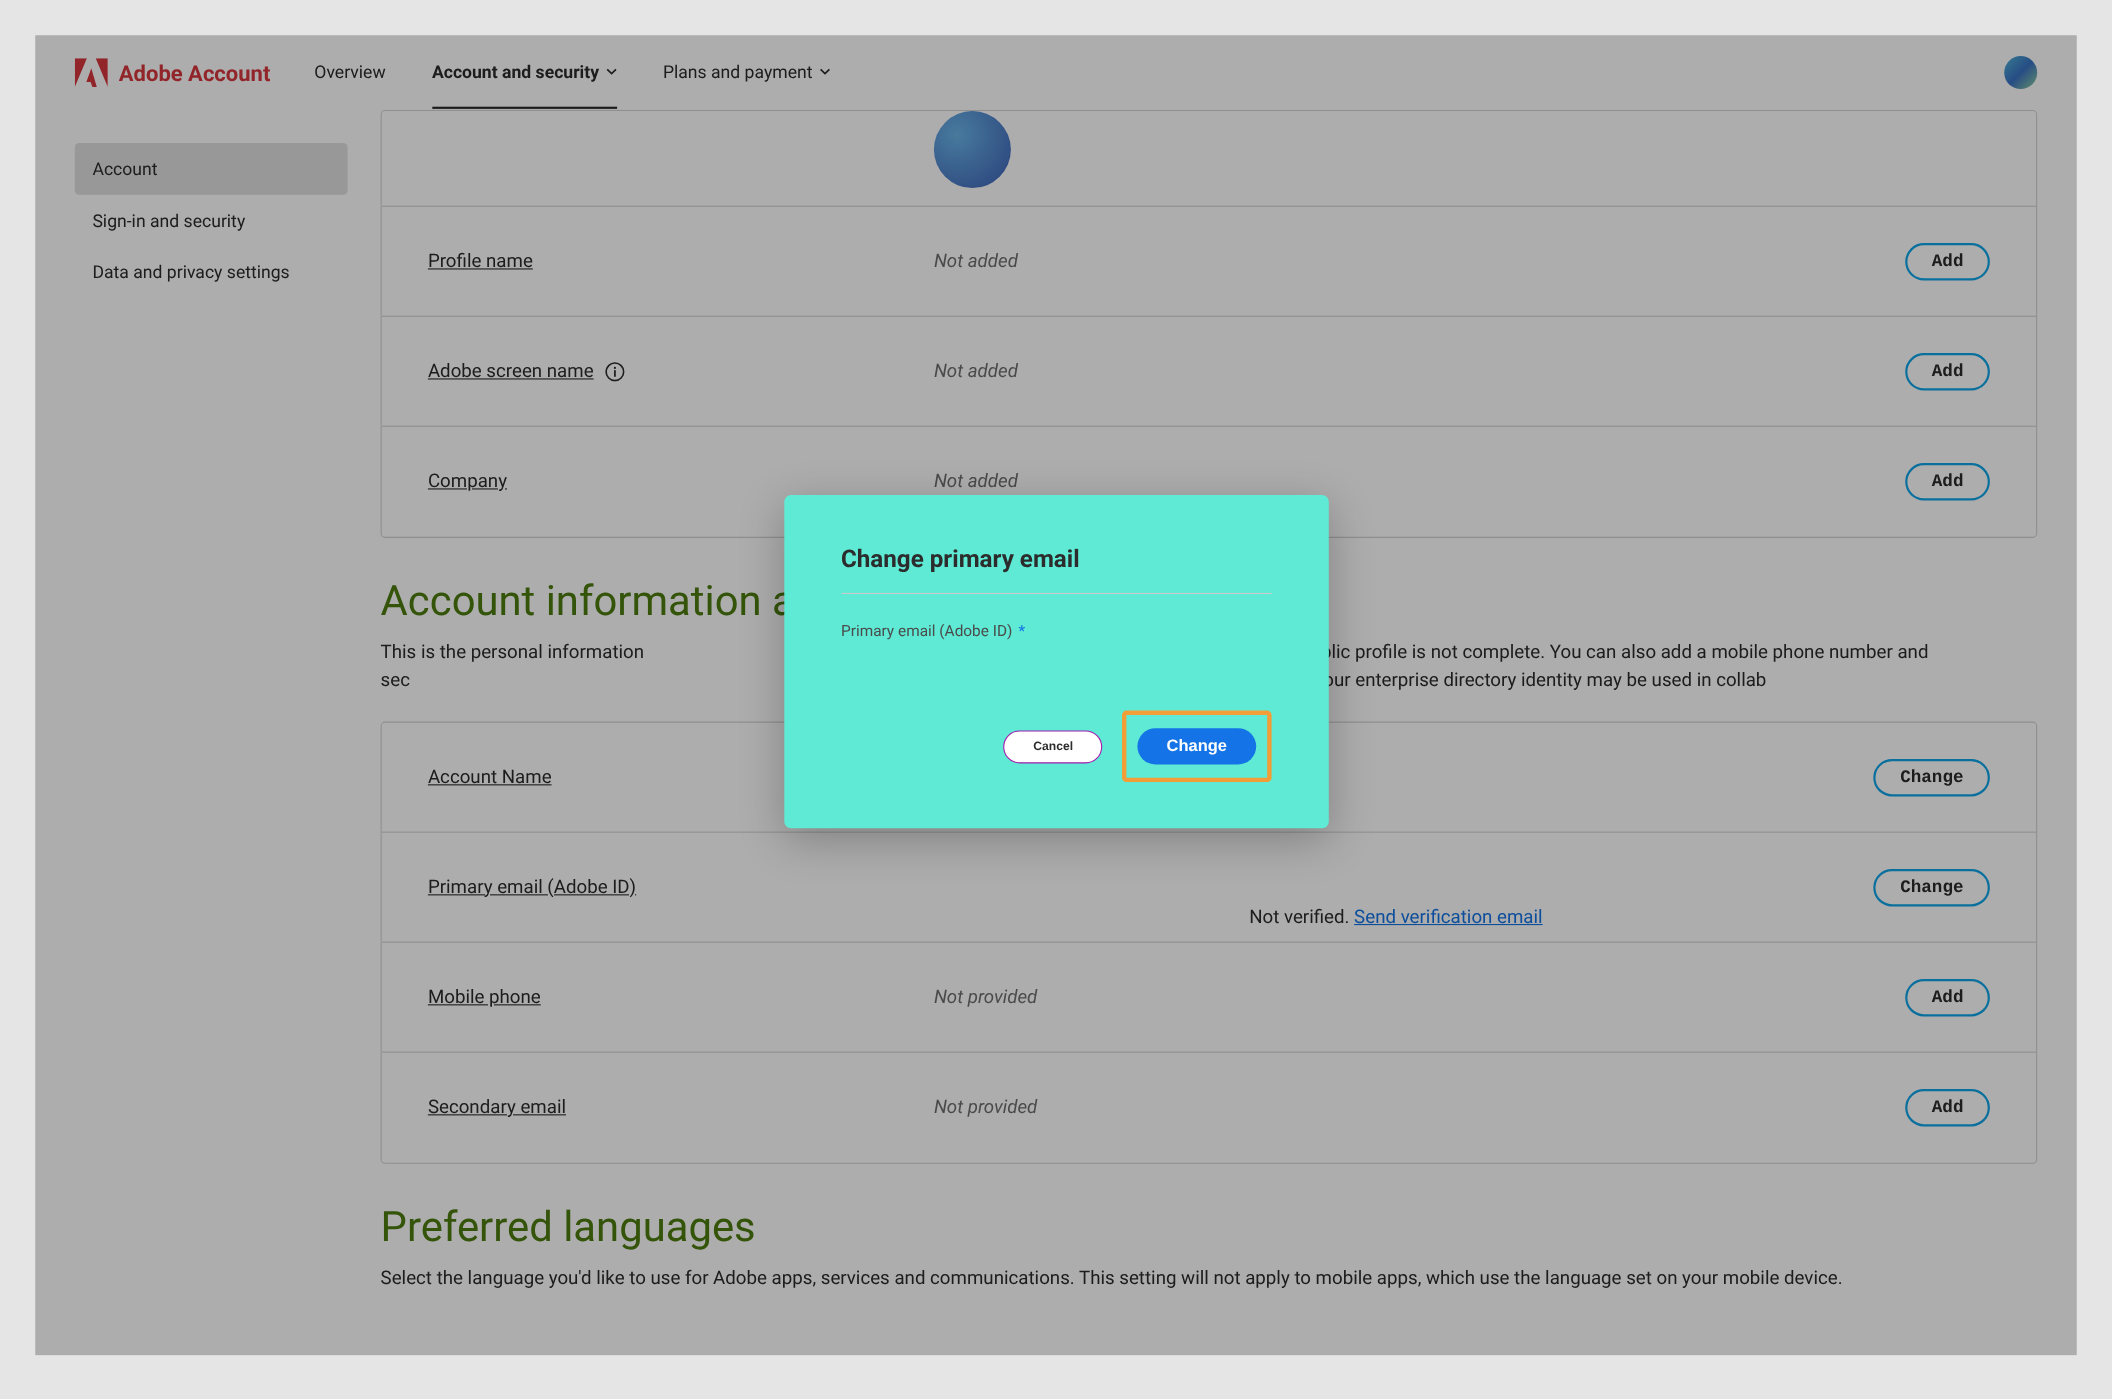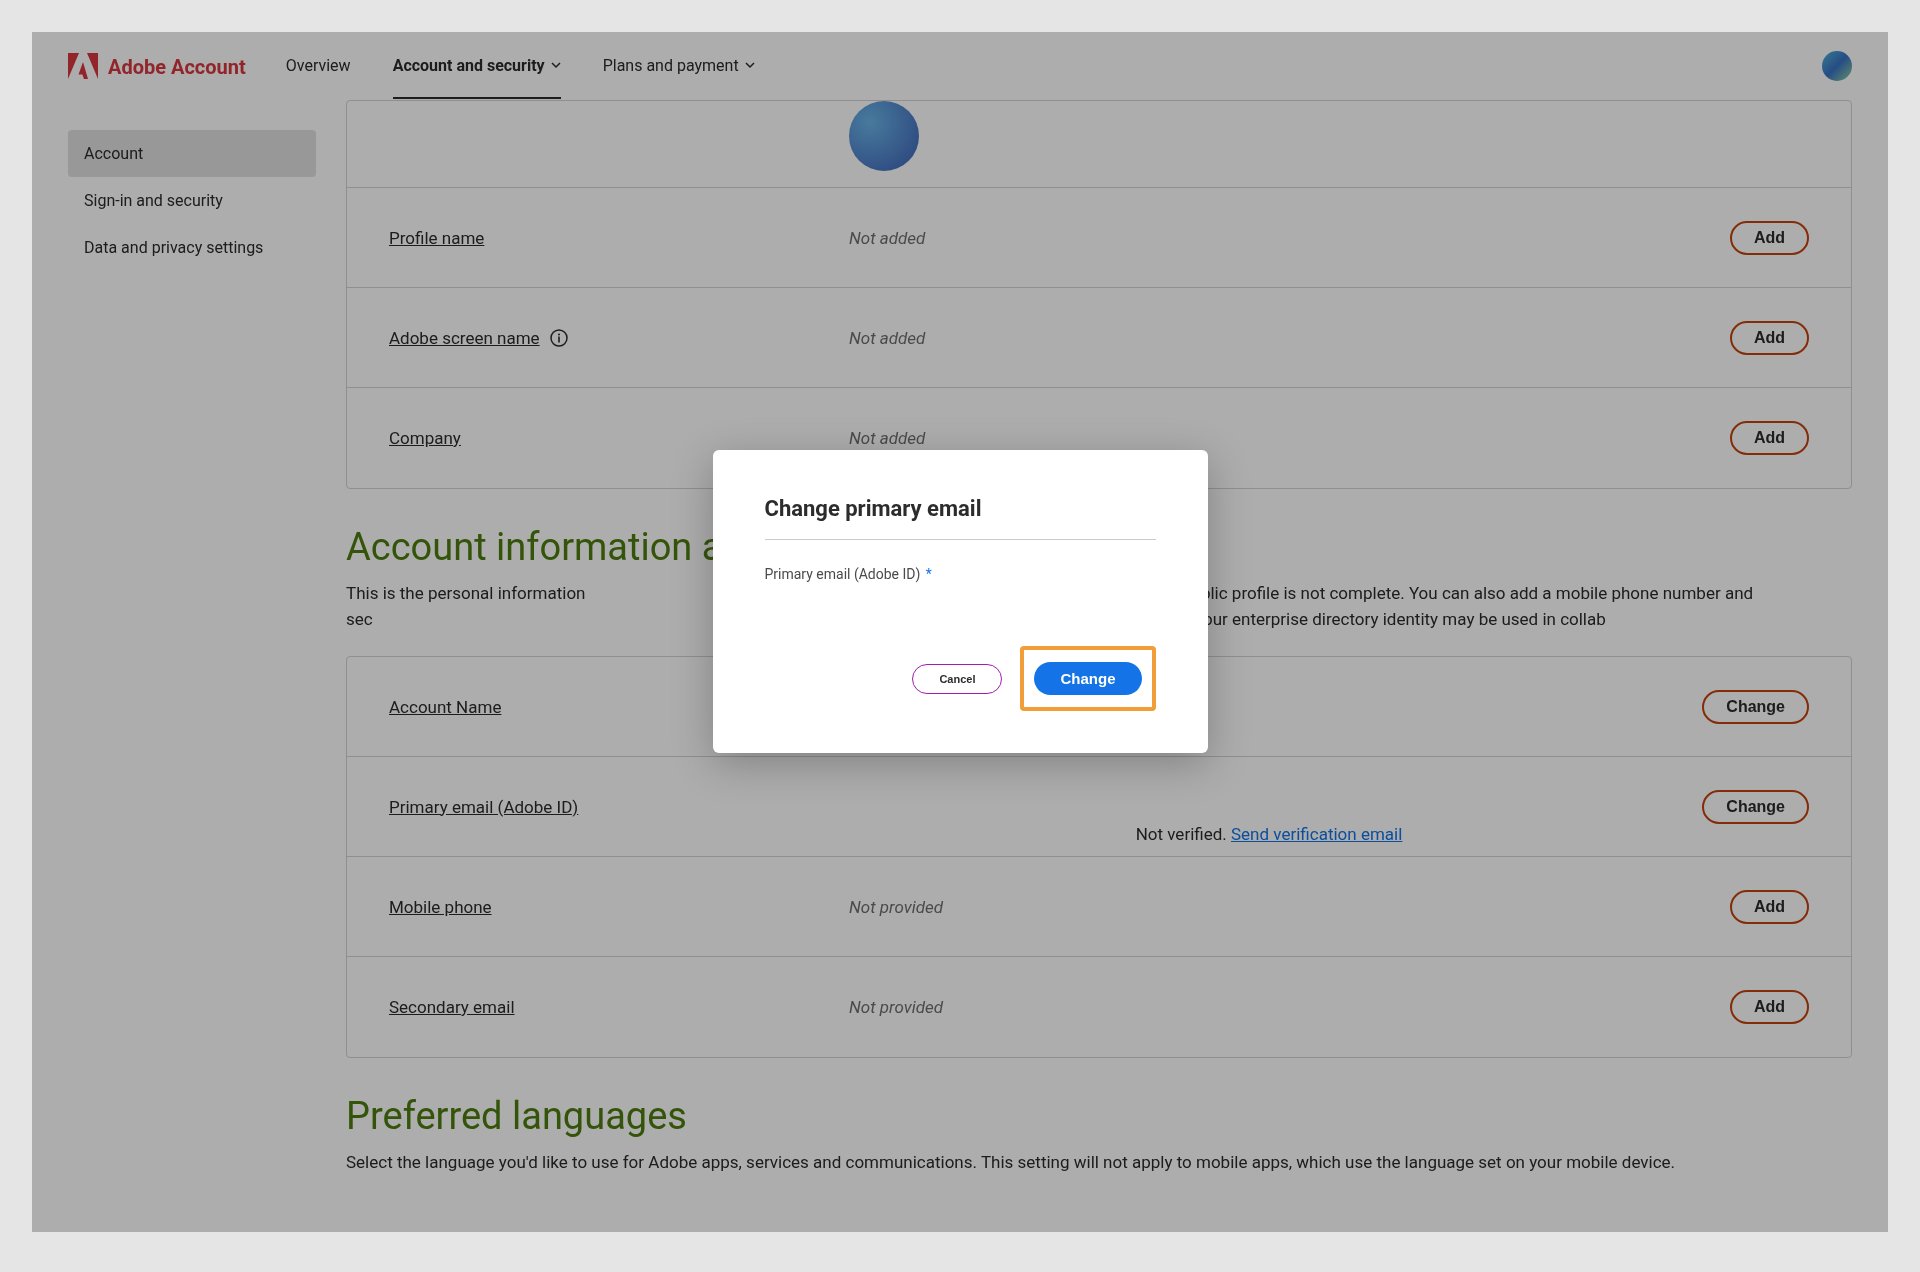--- a/index.html
+++ b/index.html
@@ -140,28 +140,29 @@
 .row-value.notadded {
   font-style: italic;
   color: #6e6e6e;
 }
 .row-action {
   width: 120px;
   display: flex;
   justify-content: flex-end;
 }
 .pill-btn {
-  border: 2px solid #c2410c;
+  border: 2px solid #0ea5e9;
   background: transparent;
   border-radius: 999px;
   padding: 6px 22px;
   font-size: 16px;
   font-weight: 700;
   color: #2c2c2c;
   cursor: pointer;
+  font-family: Liberation Mono, monospace;
 }
 .info-icon {
   width: 18px; height: 18px;
 }
 .avatar-img {
   width: 70px; height: 70px;
   border-radius: 50%;
   background: radial-gradient(circle at 30% 30%, #6ab5e8, #3d5fb5);
 }
 .verify-row .row-value {
@@ -180,21 +181,21 @@
   top: 32px;
   left: 32px;
   width: 1856px;
   height: 1200px;
   background: rgba(0,0,0,0.32);
   display: flex;
   align-items: flex-start;
   justify-content: center;
 }
 .modal {
-  background: #ffffff;
+  background: #5eead4;
   width: 495px;
   margin-top: 418px;
   border-radius: 6px;
   padding: 46px 52px 42px 52px;
   box-shadow: 0 10px 40px rgba(0,0,0,0.25);
 }
 .modal-title {
   font-size: 22px;
   font-weight: 700;
   color: #2c2c2c;

